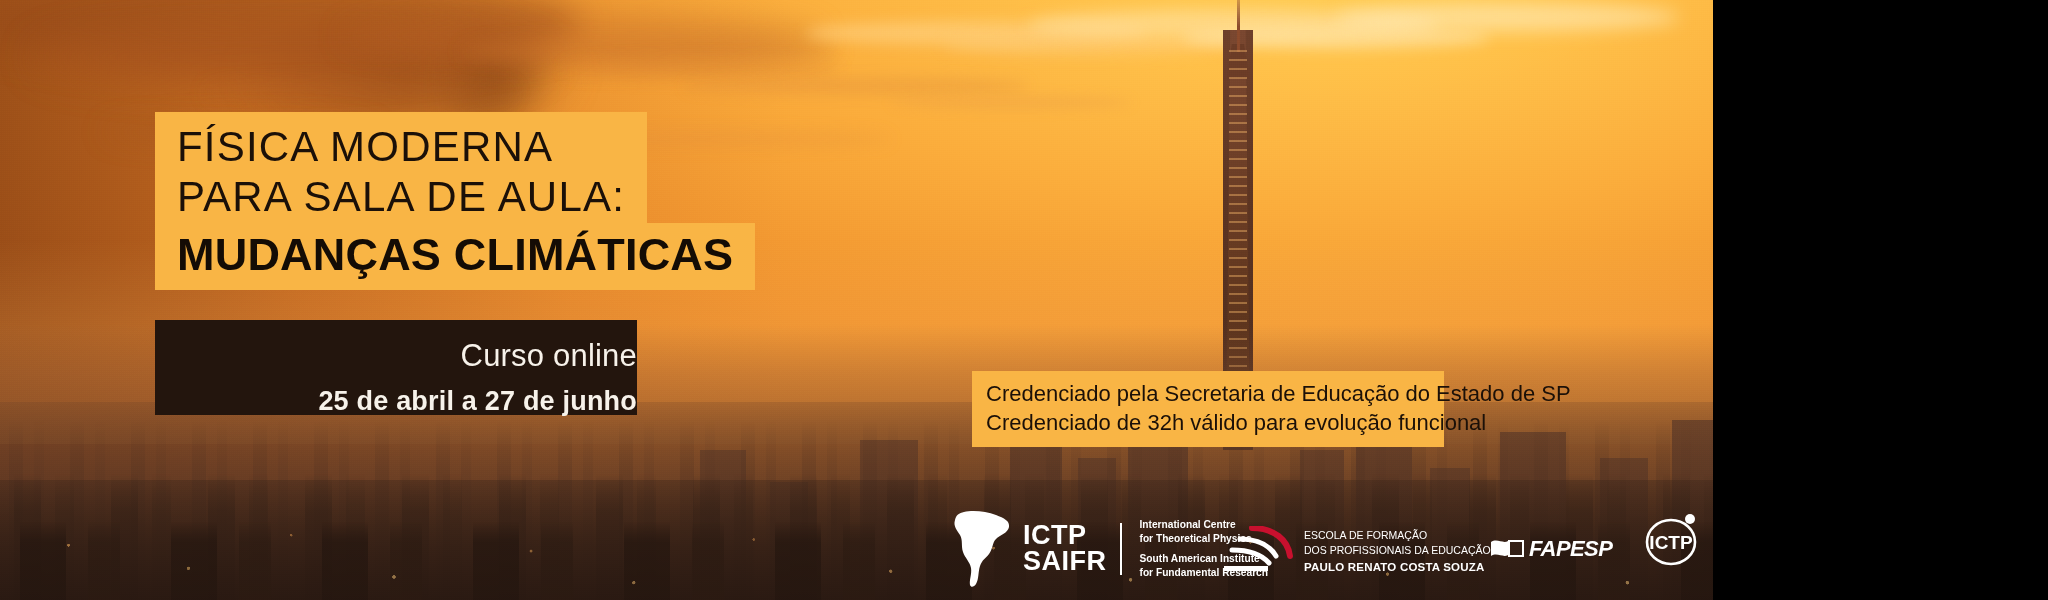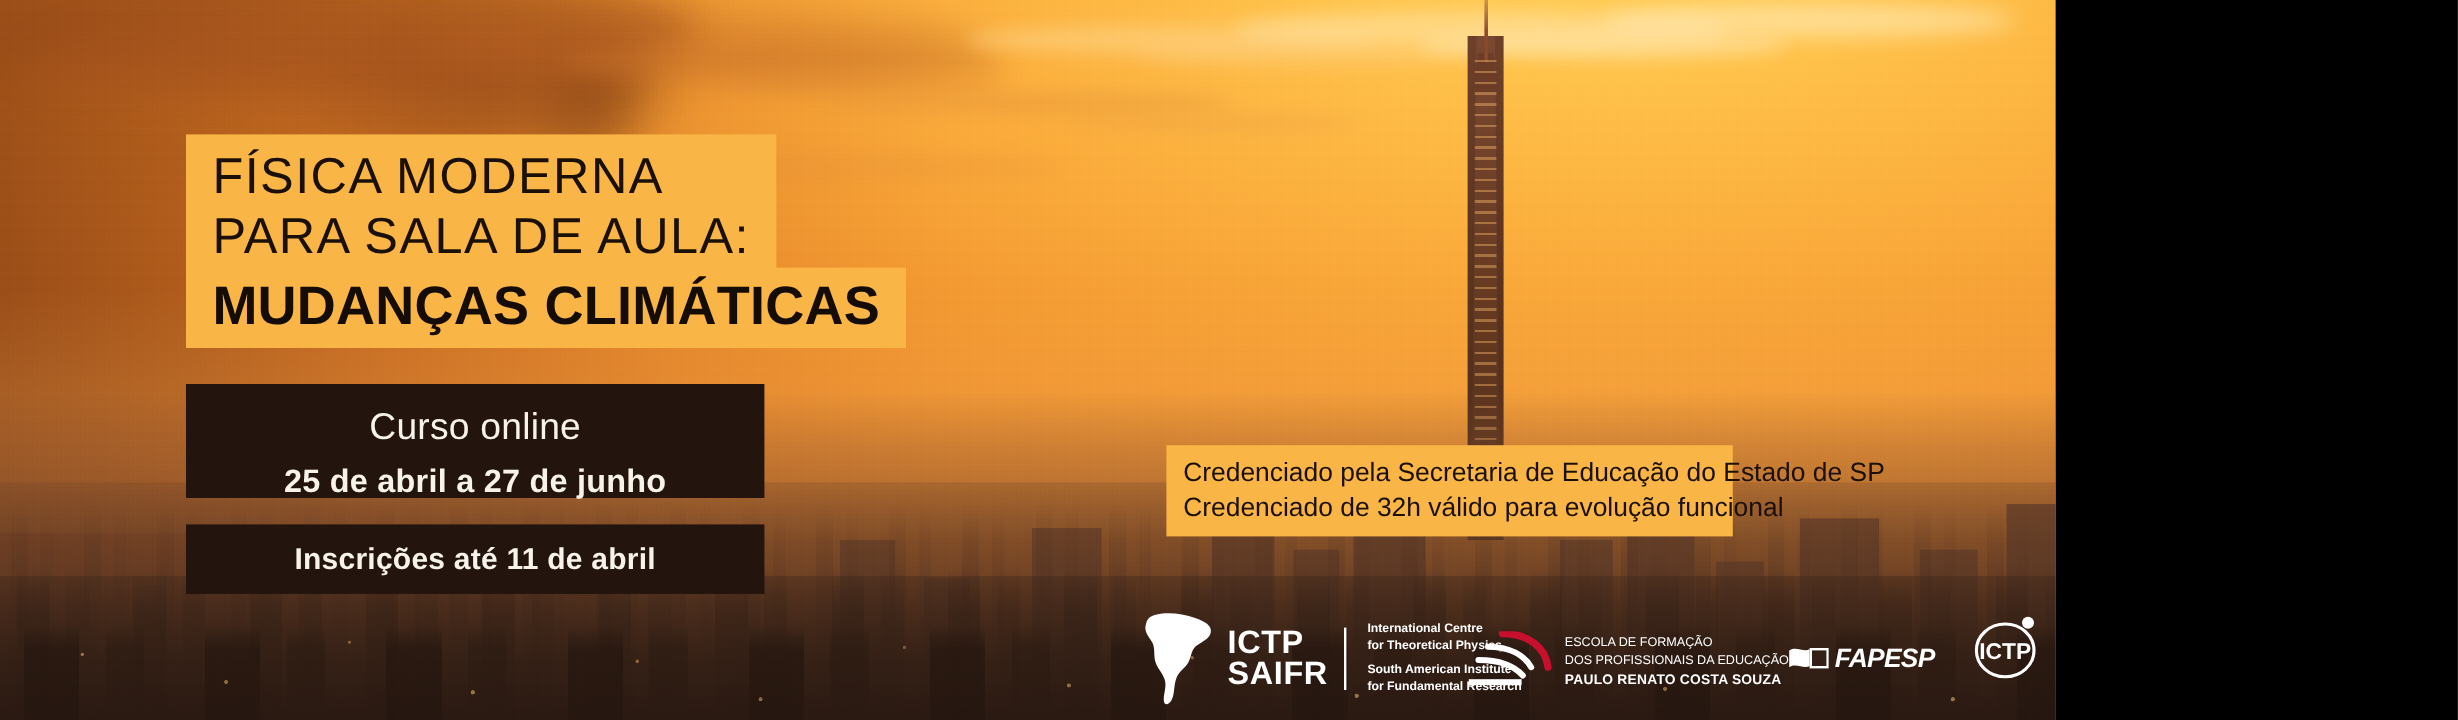--- a/index.html
+++ b/index.html
@@ -203,21 +203,21 @@
     letter-spacing:.2px;
     line-height:1.05;
     color:#140c05;
     white-space:nowrap;
   }
 
   .dark-box{
     position:absolute;
     background:#23150d;
     color:#f7f2ea;
-    text-align:center;
+    text-align:right;
   }
   .box-curso{left:155px;top:320px;width:482px;height:95px;}
   .box-insc{left:155px;top:437px;width:482px;height:58px;}
 
   .box-curso .l1{font-size:31px;font-weight:400;line-height:1;padding-top:20px;letter-spacing:.2px;}
   .box-curso .l2{font-size:27px;font-weight:700;line-height:1;padding-top:17px;letter-spacing:.2px;}
   .box-insc .l1{font-size:25px;font-weight:700;line-height:58px;letter-spacing:.2px;}
 
   .cred-box{
     position:absolute;left:972px;top:371px;width:472px;
@@ -338,23 +338,20 @@
 
   <div class="amber-sub">
     <div class="line">MUDANÇAS CLIMÁTICAS</div>
   </div>
 
   <div class="dark-box box-curso">
     <div class="l1">Curso online</div>
     <div class="l2">25 de abril a 27 de junho</div>
   </div>
 
-  <div class="dark-box box-insc">
-    <div class="l1">Inscrições até 11 de abril</div>
-  </div>
 
   <div class="cred-box">
     <div class="line">Credenciado pela Secretaria de Educação do Estado de SP</div>
     <div class="line">Credenciado de 32h válido para evolução funcional</div>
   </div>
 
   <div class="logos">
 
     <div class="logo ictp-saifr">
       <svg class="samap" viewBox="0 0 62 78" aria-hidden="true">

